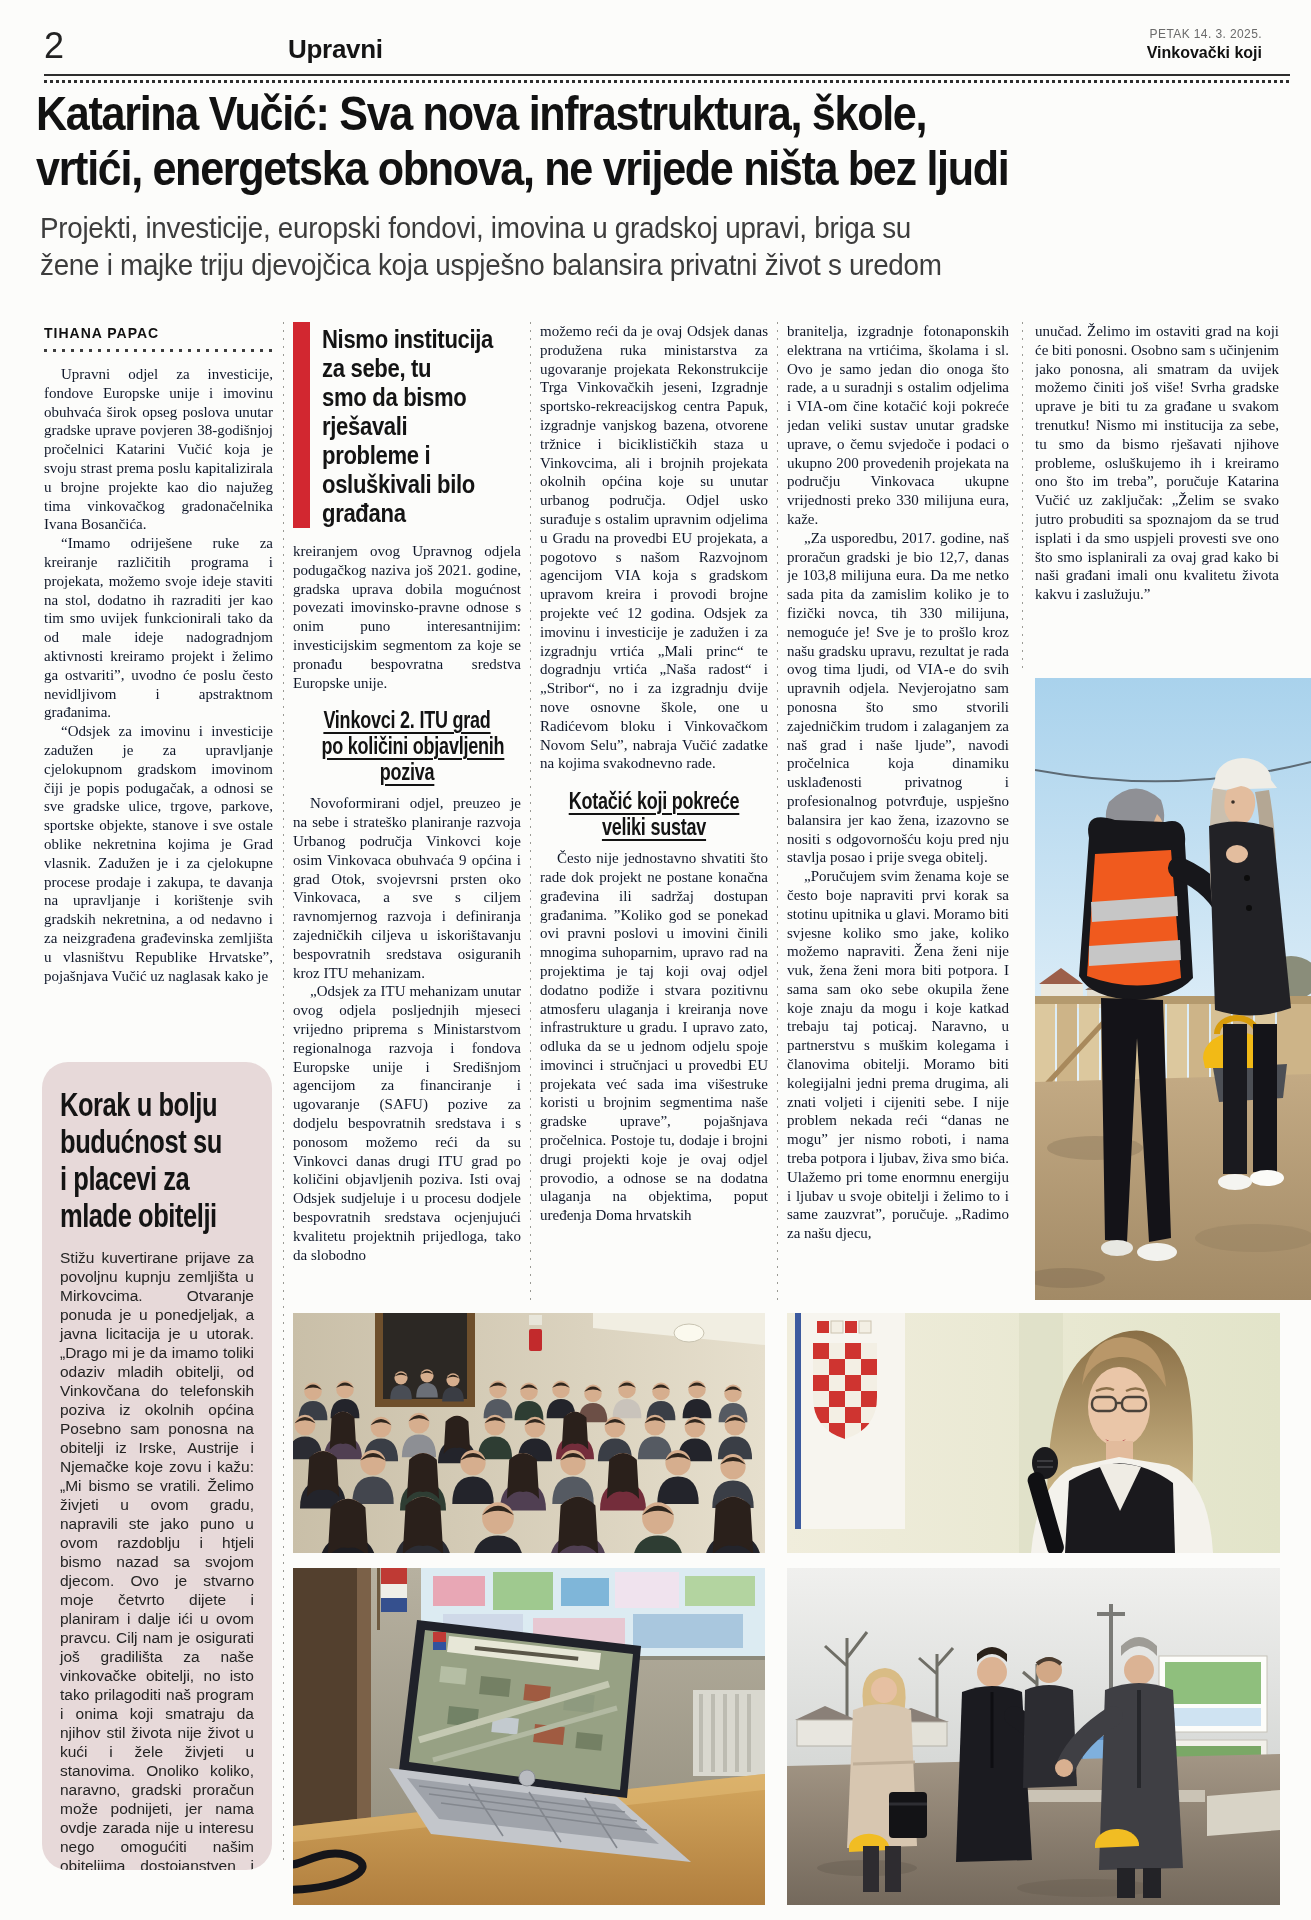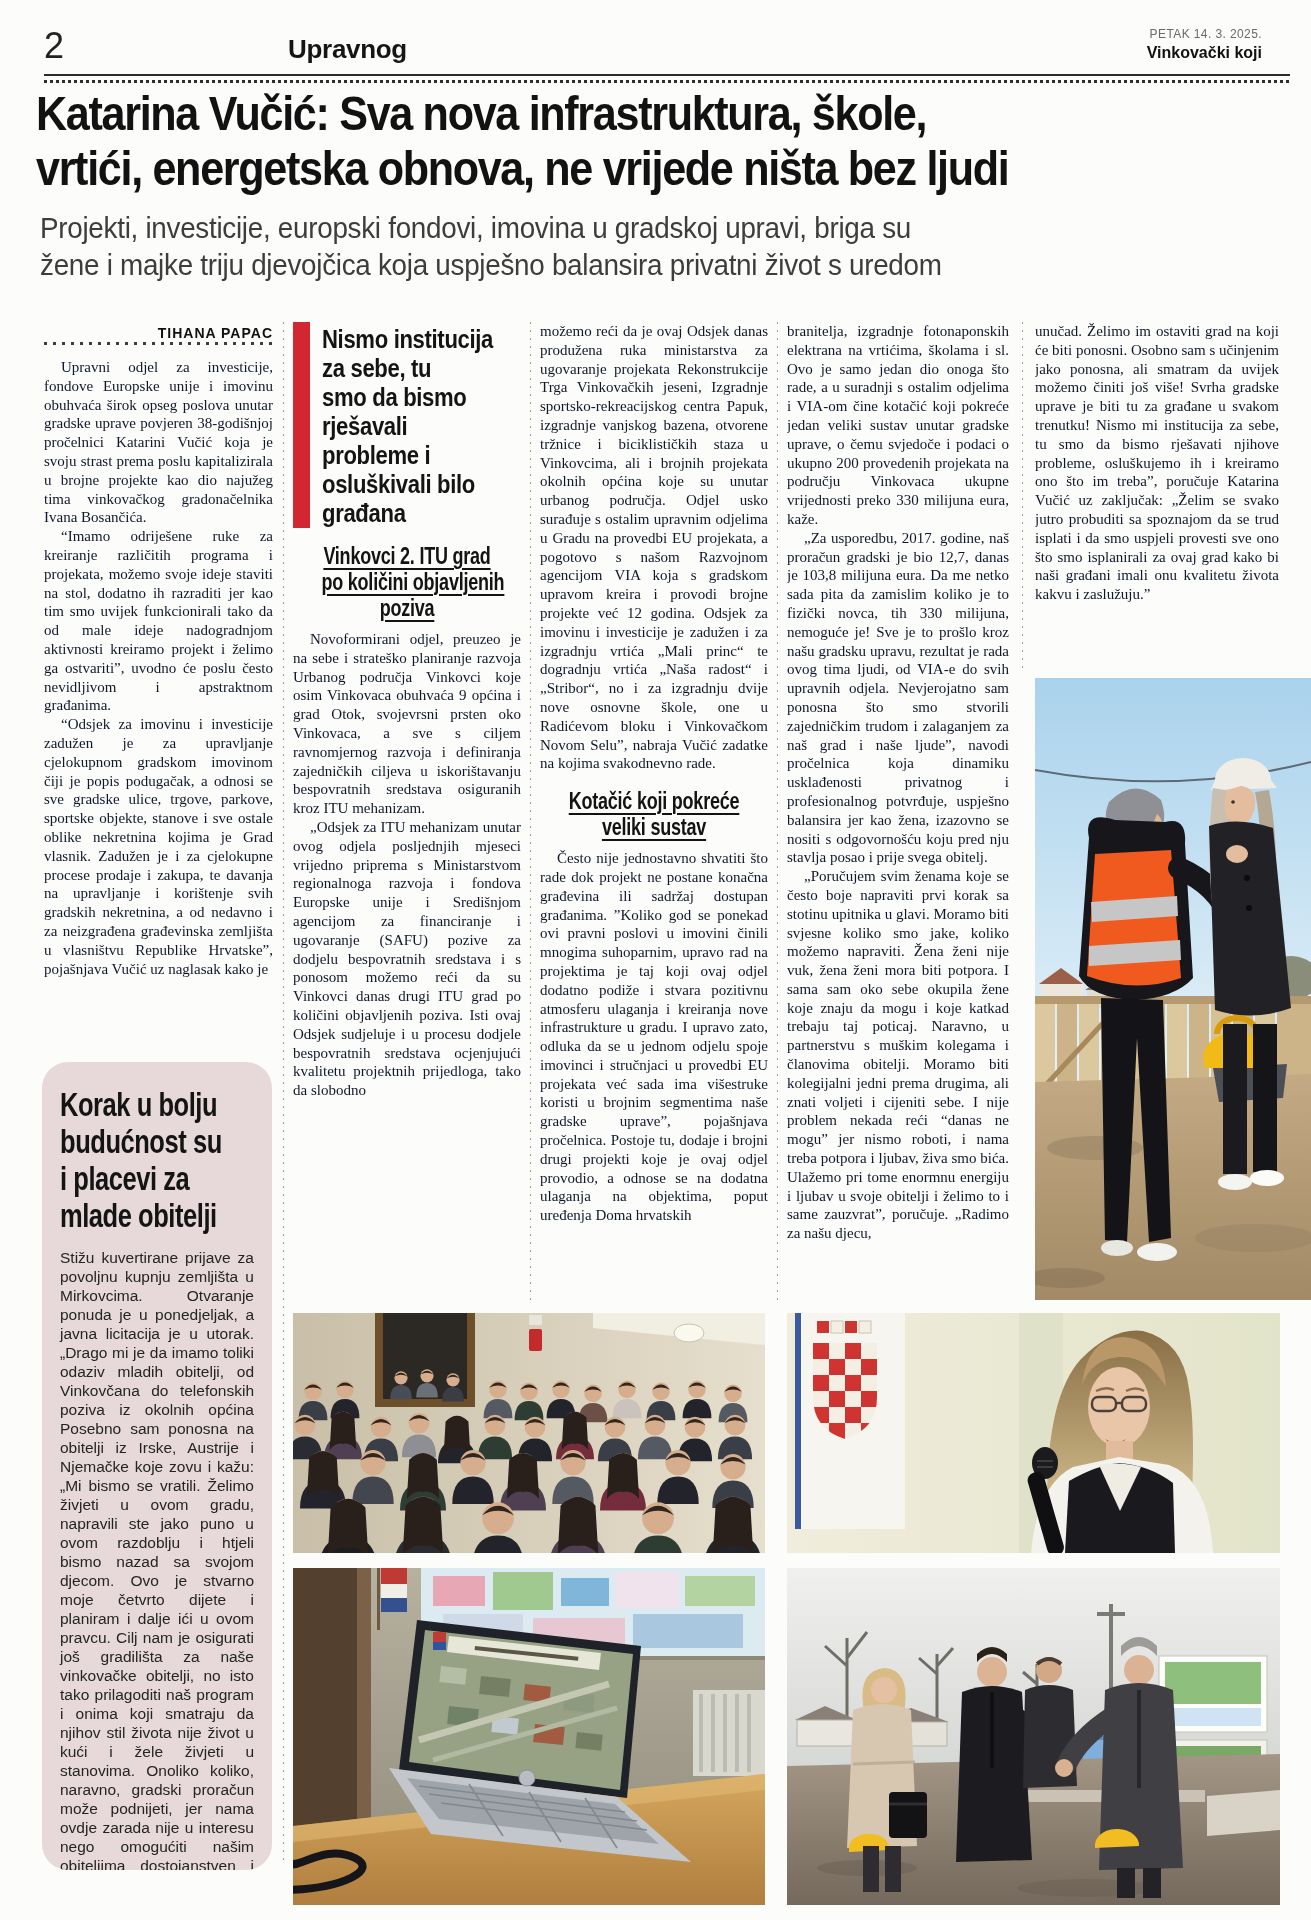--- a/index.html
+++ b/index.html
@@ -29,21 +29,21 @@
   .subheadline{position:absolute;left:40px;top:210px;width:1250px;
     font:400 29px/37px "Liberation Sans",sans-serif;letter-spacing:-0.3px;color:#3d3d3d;
     transform:scaleX(.96);transform-origin:left top;white-space:nowrap;}
   
   .col{position:absolute;top:322px;overflow:hidden;}
   #col1{left:44px;width:229px;height:736px;}
   #col2{left:293px;width:228px;height:988px;}
   #col3{left:540px;width:228px;height:986px;}
   #col4{left:787px;width:222px;height:986px;}
   #col5{left:1035px;width:244px;height:352px;}
-  .byline{font:700 14px/18px "Liberation Sans",sans-serif;letter-spacing:1px;text-align:right;margin:2px 0 0;color:#111;}
+  .byline{font:700 14px/18px "Liberation Sans",sans-serif;letter-spacing:1px;text-align:left;margin:2px 0 7px;color:#111;}
   .dotrule{height:3px;margin:0 0 13px;
     background:repeating-linear-gradient(90deg,#3e3e3e 0 3px,transparent 3px 9px);}
   .bp{font:15px/18.8px "Liberation Serif",serif;text-align:justify;color:#0f172a;margin:0;}
   .ind{text-indent:17px;}
   .quote{display:flex;margin:0 0 14px;}
   .qbar{flex:none;width:17px;background:var(--red);margin-right:12px;}
   .qtext{font:700 26px/29px "Liberation Sans",sans-serif;letter-spacing:-0.4px;color:#141414;
     transform:scaleX(.85);transform-origin:left top;white-space:nowrap;padding-top:3px;}
   .subhead{font:700 24px/26px "Liberation Sans",sans-serif;letter-spacing:-0.3px;color:#131313;
     text-align:center;margin:15px 0 9px;
@@ -70,21 +70,21 @@
   #ph-podium{left:787px;top:1313px;width:493px;height:240px;}
   #ph-laptop{left:293px;top:1568px;width:472px;height:337px;}
   #ph-handshake{left:787px;top:1568px;width:493px;height:337px;}
 </style>
 </head>
 <body>
 
 <div class="page">
 
   <div class="pageno">2</div>
-  <div class="section">Upravnog</div>
+  <div class="section">Upravni</div>
   <div class="masthead">
     <div class="date">PETAK 14. 3. 2025.</div>
     <div class="pub">Vinkovački koji</div>
   </div>
   <div class="toprule"></div>
   <div class="toprule2"></div>
 
   <h1 class="headline" style="margin:0;">Katarina Vučić: Sva nova infrastruktura, škole,<br>vrtići, energetska obnova, ne vrijede ništa bez ljudi</h1>
   <div class="subheadline">Projekti, investicije, europski fondovi, imovina u gradskoj upravi, briga su<br>žene i majke triju djevojčica koja uspješno balansira privatni život s uredom</div>
 
@@ -99,20 +99,21 @@
     <p class="bp ind">Upravni odjel za investicije, fondove Europske unije i imovinu obuhvaća širok opseg poslova unutar gradske uprave povjeren 38-godišnjoj pročelnici Katarini Vučić koja je svoju strast prema poslu kapitalizirala u brojne projekte kao dio najužeg tima vinkovačkog gradonačelnika Ivana Bosančića.</p>
     <p class="bp ind">“Imamo odriješene ruke za kreiranje različitih programa i projekata, možemo svoje ideje staviti na stol, dodatno ih razraditi jer kao tim smo uvijek funkcionirali tako da od male ideje nadogradnjom aktivnosti kreiramo projekt i želimo ga ostvariti”, uvodno će poslu često nevidljivom i apstraktnom građanima.</p>
     <p class="bp ind">“Odsjek za imovinu i investicije zadužen je za upravljanje cjelokupnom gradskom imovinom čiji je popis podugačak, a odnosi se sve gradske ulice, trgove, parkove, sportske objekte, stanove i sve ostale oblike nekretnina kojima je Grad vlasnik. Zadužen je i za cjelokupne procese prodaje i zakupa, te davanja na upravljanje i korištenje svih gradskih nekretnina, a od nedavno i za neizgrađena građevinska zemljišta u vlasništvu Republike Hrvatske”, pojašnjava Vučić uz naglasak kako je</p>
   </div>
 
   <div class="col" id="col2">
     <div class="quote">
       <div class="qbar"></div>
       <div class="qtext">Nismo institucija<br>za sebe, tu<br>smo da bismo<br>rješavali<br>probleme i<br>osluškivali bilo<br>građana</div>
     </div>
+    <p class="bp">kreiranjem ovog Upravnog odjela podugačkog naziva još 2021. godine, gradska uprava dobila mogućnost povezati imovinsko-pravne odnose s onim puno interesantnijim: investicijskim segmentom za koje se pronađu bespovratna sredstva Europske unije.</p>
     <div class="subhead">Vinkovci 2. ITU grad<br>po količini objavljenih<br>poziva</div>
     <p class="bp ind">Novoformirani odjel, preuzeo je na sebe i strateško planiranje razvoja Urbanog područja Vinkovci koje osim Vinkovaca obuhvaća 9 općina i grad Otok, svojevrsni prsten oko Vinkovaca, a sve s ciljem ravnomjernog razvoja i definiranja zajedničkih ciljeva u iskorištavanju bespovratnih sredstava osiguranih kroz ITU mehanizam.</p>
     <p class="bp ind">„Odsjek za ITU mehanizam unutar ovog odjela posljednjih mjeseci vrijedno priprema s Ministarstvom regionalnoga razvoja i fondova Europske unije i Središnjom agencijom za financiranje i ugovaranje (SAFU) pozive za dodjelu bespovratnih sredstava i s ponosom možemo reći da su Vinkovci danas drugi ITU grad po količini objavljenih poziva. Isti ovaj Odsjek sudjeluje i u procesu dodjele bespovratnih sredstava ocjenjujući kvalitetu projektnih prijedloga, tako da slobodno</p>
   </div>
 
   <div class="col" id="col3">
     <p class="bp">možemo reći da je ovaj Odsjek danas produžena ruka ministarstva za ugovaranje projekata Rekonstrukcije Trga Vinkovačkih jeseni, Izgradnje sportsko-rekreacijskog centra Papuk, izgradnje vanjskog bazena, otvorene tržnice i biciklističkih staza u Vinkovcima, ali i brojnih projekata okolnih općina koje su unutar urbanog područja. Odjel usko surađuje s ostalim upravnim odjelima u Gradu na provedbi EU projekata, a pogotovo s našom Razvojnom agencijom VIA koja s gradskom upravom kreira i provodi brojne projekte već 12 godina. Odsjek za imovinu i investicije je zadužen i za izgradnju vrtića „Mali princ“ te dogradnju vrtića „Naša radost“ i „Stribor“, no i za izgradnju dvije nove osnovne škole, one u Radićevom bloku i Vinkovačkom Novom Selu”, nabraja Vučić zadatke na kojima svakodnevno rade.</p>
     <div class="subhead">Kotačić koji pokreće<br>veliki sustav</div>
     <p class="bp ind">Često nije jednostavno shvatiti što rade dok projekt ne postane konačna građevina ili sadržaj dostupan građanima. ”Koliko god se ponekad ovi pravni poslovi u imovini činili mnogima suhoparnim, upravo rad na projektima je taj koji ovaj odjel dodatno podiže i stvara pozitivnu atmosferu ulaganja i kreiranja nove infrastrukture u gradu. I upravo zato, odluka da se u jednom odjelu spoje imovinci i stručnjaci u provedbi EU projekata već sada ima višestruke koristi u brojnim segmentima naše gradske uprave”, pojašnjava pročelnica. Postoje tu, dodaje i brojni drugi projekti koje je ovaj odjel provodio, a odnose se na dodatna ulaganja na objektima, poput uređenja Doma hrvatskih</p>
   </div>

